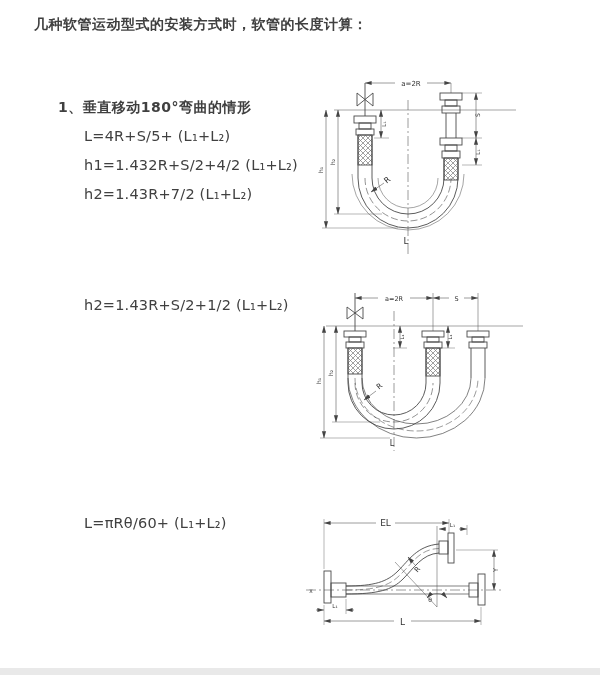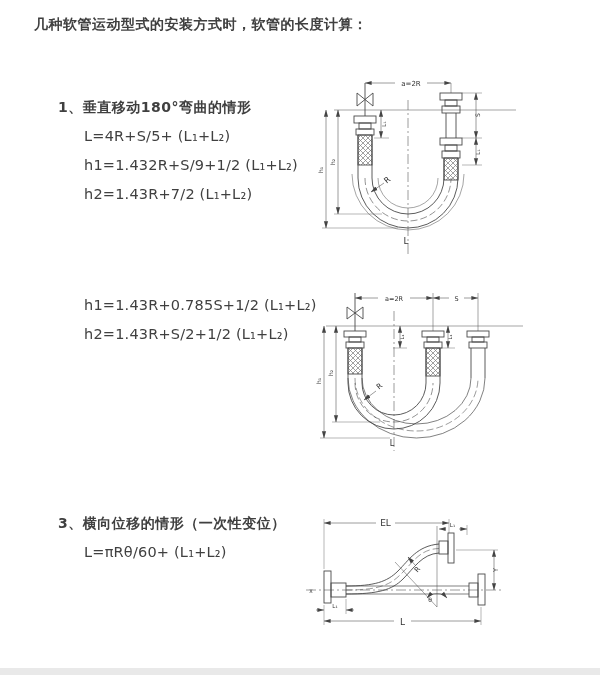--- a/index.html
+++ b/index.html
@@ -29,21 +29,21 @@
         <path d="M0,5 L5,0 M0,0 L5,5" stroke="#7a7a7a" stroke-width="0.7" fill="none"></path>
       </pattern>
     </defs>
   </svg>
 
   <div class="title">几种软管运动型式的安装方式时，软管的长度计算：</div>
 
   <section class="sec" id="sec1">
     <div class="heading">1、垂直移动180°弯曲的情形</div>
     <div class="formula">L=4R+S/5+ (L₁+L₂)</div>
-    <div class="formula">h1=1.432R+S/9+1/2 (L₁+L₂)</div>
+    <div class="formula">h1=1.432R+S/2+4/2 (L₁+L₂)</div>
     <div class="formula">h2=1.43R+7/2 (L₁+L₂)</div>
   </section>
 
   <svg class="diag" id="diag1" width="290" height="195" viewBox="0 0 290 195">
     <g stroke="#4a4a4a" fill="none" stroke-width="0.9">
 
       <line x1="100" y1="32" x2="100" y2="186" stroke-width="0.55" stroke-dasharray="10 3 2 3"></line>
       <line x1="26" y1="42" x2="208" y2="42" stroke-width="0.5"></line>
 
       <g>
@@ -106,21 +106,20 @@
       <text x="27" y="94" font-size="6" text-anchor="middle" transform="rotate(-90 27 94)">h₂</text>
       <text x="15" y="102" font-size="6" text-anchor="middle" transform="rotate(-90 15 102)">h₁</text>
       <text x="171.5" y="47" font-size="6" text-anchor="middle" transform="rotate(-90 171.5 47)">S</text>
       <text x="171.5" y="84" font-size="5.5" text-anchor="middle" transform="rotate(-90 171.5 84)">L₁</text>
       <text x="81" y="114" font-size="8" text-anchor="middle" transform="rotate(-40 81 114)">R</text>
       <text x="98" y="176" font-size="9" text-anchor="middle">L</text>
     </g>
   </svg>
 
   <section class="sec" id="sec2">
-    <div class="formula">h1=1.43R+0.785S+1/2 (L₁+L₂)</div>
     <div class="formula">h2=1.43R+S/2+1/2 (L₁+L₂)</div>
   </section>
 
   <svg class="diag" id="diag2" width="290" height="175" viewBox="0 0 290 175">
     <g stroke="#4a4a4a" fill="none" stroke-width="0.9">
       <line x1="86" y1="28" x2="86" y2="168" stroke-width="0.55" stroke-dasharray="10 3 2 3"></line>
       <line x1="18" y1="43" x2="215" y2="43" stroke-width="0.5"></line>
 
       <g>
         <path d="M39,24 L47,30 L39,36 Z M55,24 L47,30 L55,36 Z"></path>
@@ -187,21 +186,20 @@
       <text x="25" y="90" font-size="6" text-anchor="middle" transform="rotate(-90 25 90)">h₂</text>
       <text x="13" y="98" font-size="6" text-anchor="middle" transform="rotate(-90 13 98)">h₁</text>
       <text x="95.5" y="54" font-size="5" text-anchor="middle" transform="rotate(-90 95.5 54)">L₁</text>
       <text x="143.5" y="54" font-size="5" text-anchor="middle" transform="rotate(-90 143.5 54)">L₁</text>
       <text x="73" y="105" font-size="7.5" text-anchor="middle" transform="rotate(-40 73 105)">R</text>
       <text x="84" y="163" font-size="8" text-anchor="middle">L</text>
     </g>
   </svg>
 
   <section class="sec" id="sec3">
-    <div class="heading">3、横向位移的情形（一次性变位）</div>
     <div class="formula">L=πRθ/60+ (L₁+L₂)</div>
   </section>
 
   <svg class="diag" id="diag3" width="300" height="150" viewBox="0 0 300 150">
     <g stroke="#4a4a4a" fill="none" stroke-width="0.9">
       <line x1="10" y1="87" x2="207" y2="87" stroke-width="0.55" stroke-dasharray="10 3 2 3"></line>
 
       <g>
         <rect x="28" y="68" width="7" height="32"></rect>
         <rect x="35" y="80" width="15" height="14"></rect>

